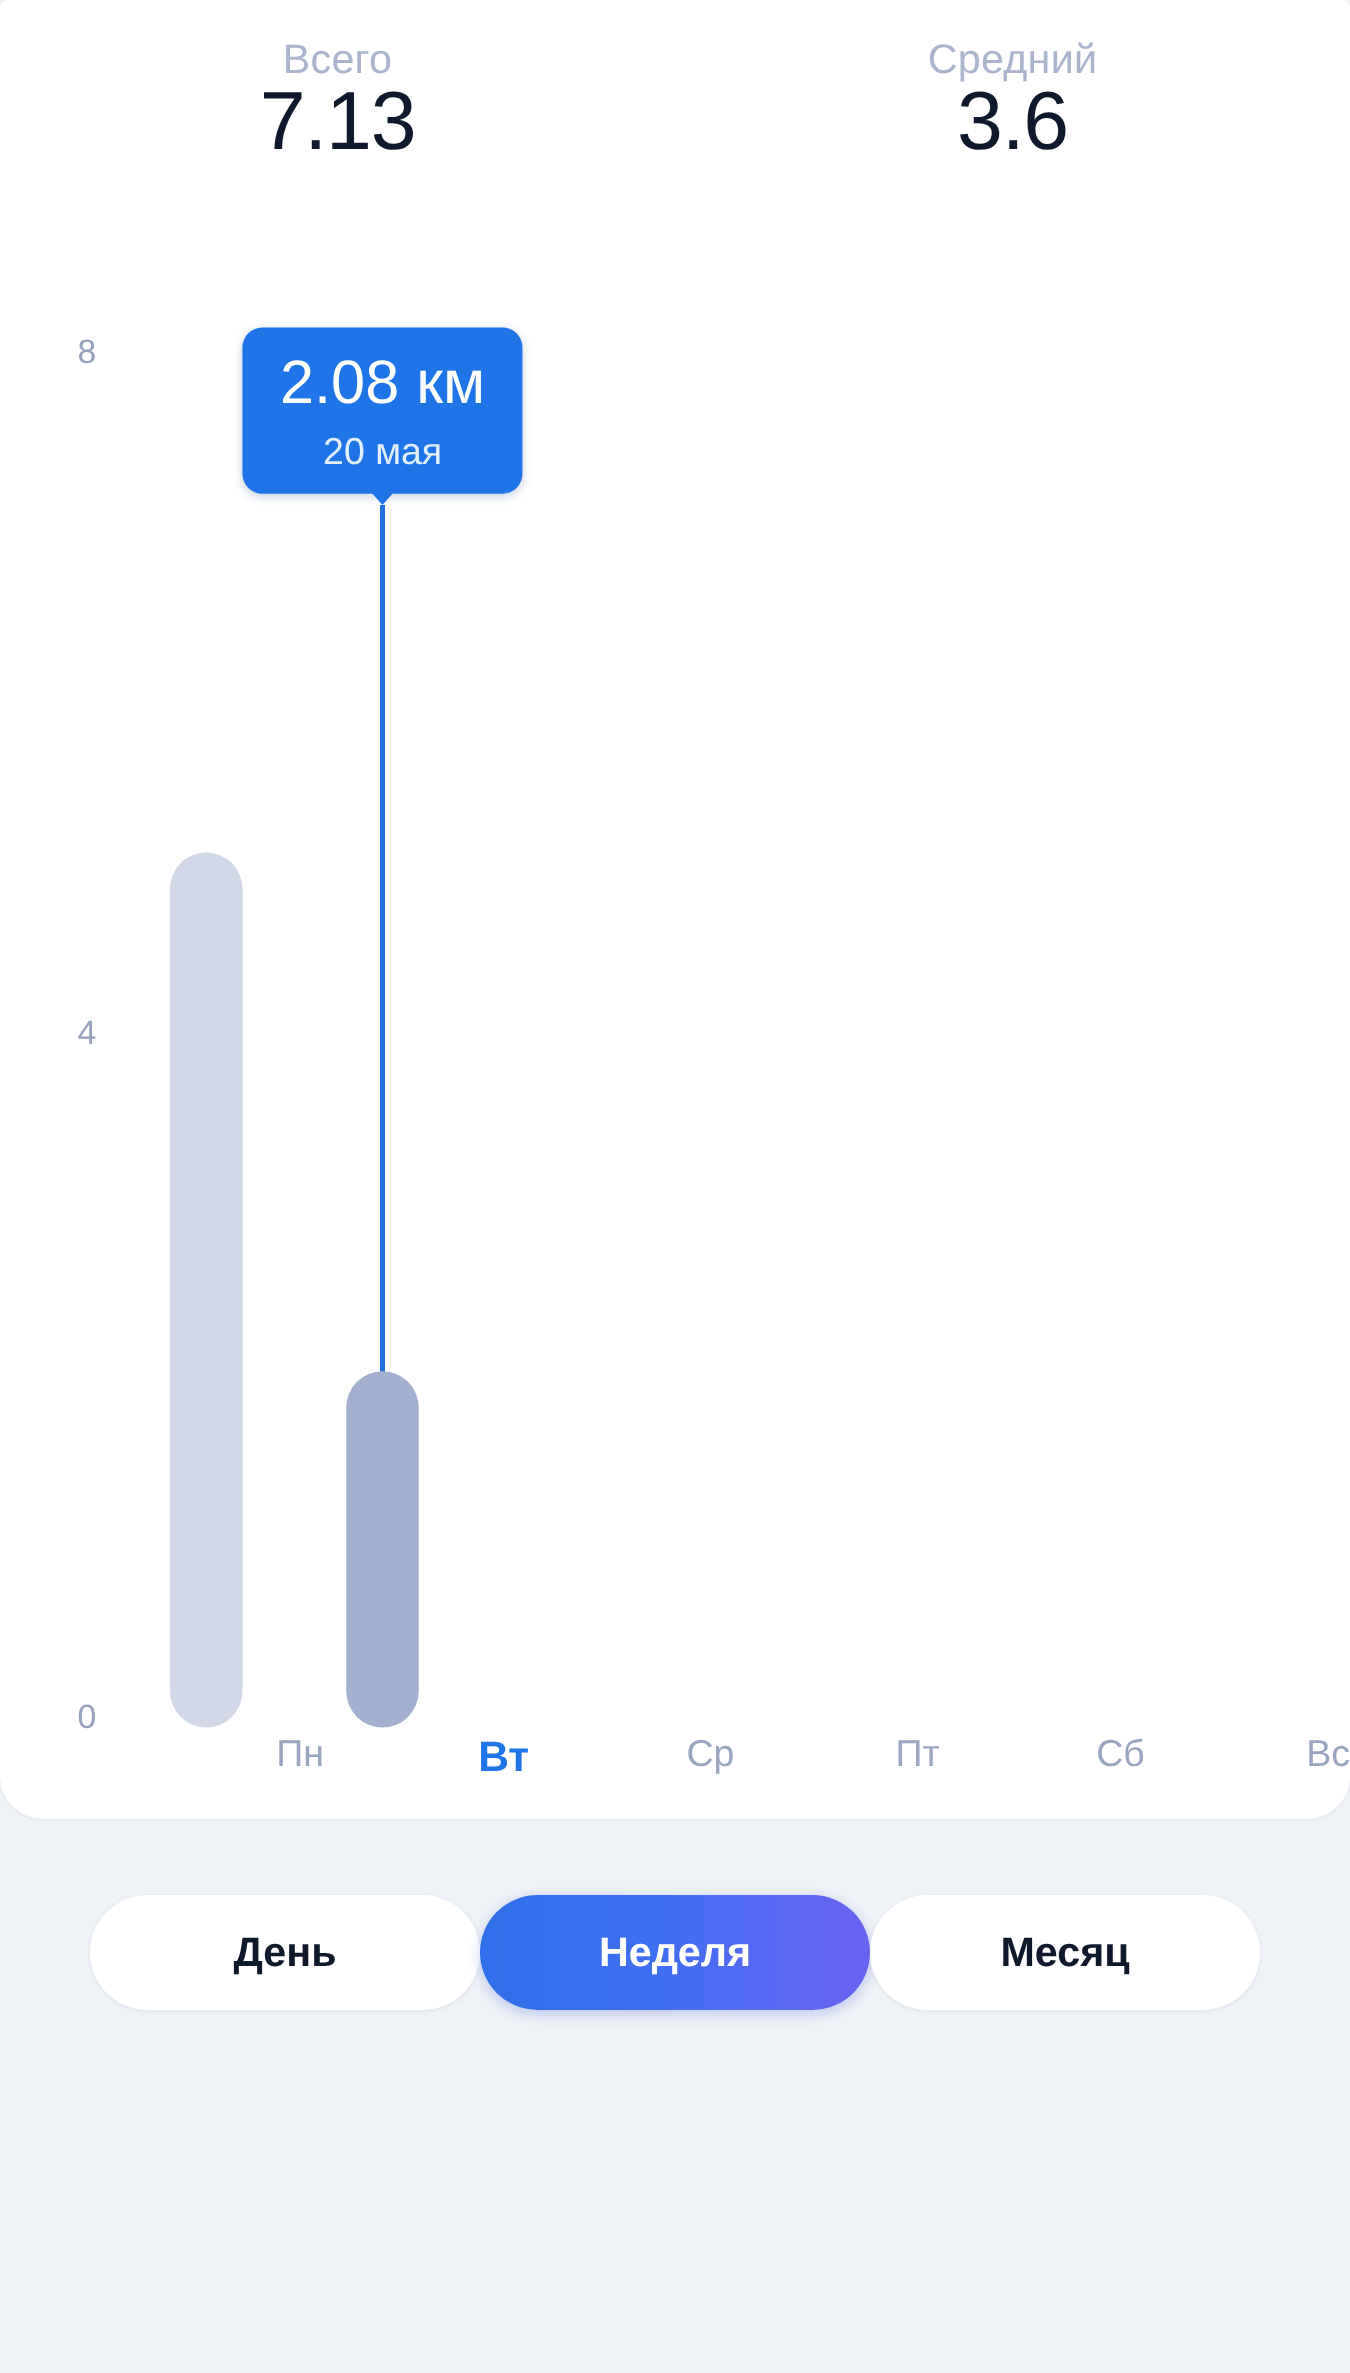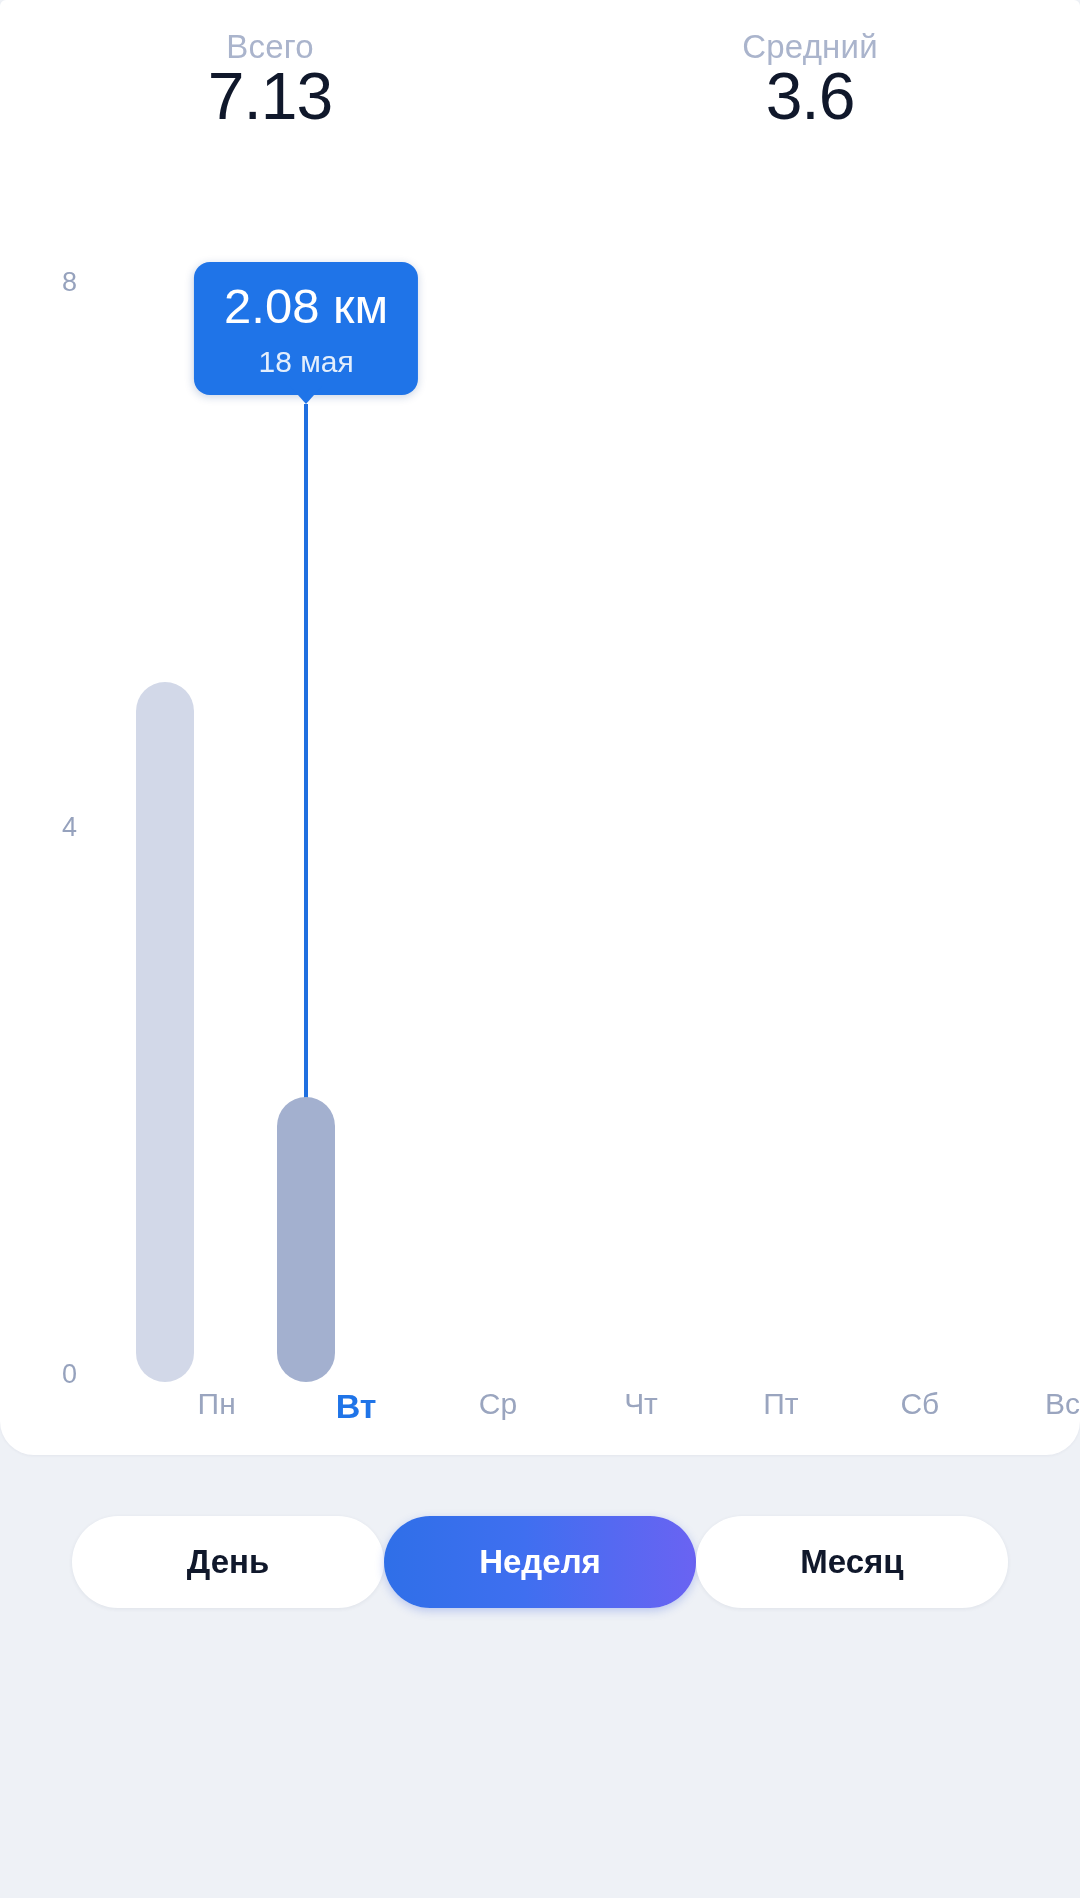--- a/index.html
+++ b/index.html
@@ -107,21 +107,21 @@
       </div>
 
       <div class="plot">
         <div class="bars">
           <div class="barslot">
             <div class="bar" style="height:700px;"></div>
           </div>
           <div class="barslot">
             <div class="tooltip" style="top:0px;">
               <div class="tt-value">2.08 км</div>
-              <div class="tt-date">18 мая</div>
+              <div class="tt-date">20 мая</div>
             </div>
             <div class="tt-arrow" style="top:124px;"></div>
             <div class="selline" style="top:142px;height:698px;"></div>
             <div class="bar sel" style="height:285px;"></div>
           </div>
           <div class="barslot">
             <div class="bar" style="height:0px;"></div>
           </div>
           <div class="barslot">
             <div class="bar" style="height:0px;"></div>
@@ -135,21 +135,20 @@
           <div class="barslot">
             <div class="bar" style="height:0px;"></div>
           </div>
         </div>
       </div>
 
       <div class="xlabels">
         <div class="xlab">Пн</div>
         <div class="xlab sel">Вт</div>
         <div class="xlab">Ср</div>
-        <div class="xlab">Чт</div>
         <div class="xlab">Пт</div>
         <div class="xlab">Сб</div>
         <div class="xlab">Вс</div>
       </div>
     </div>
   </div>
 
   <div class="segbar">
     <div class="seg">День</div>
     <div class="seg active">Неделя</div>

